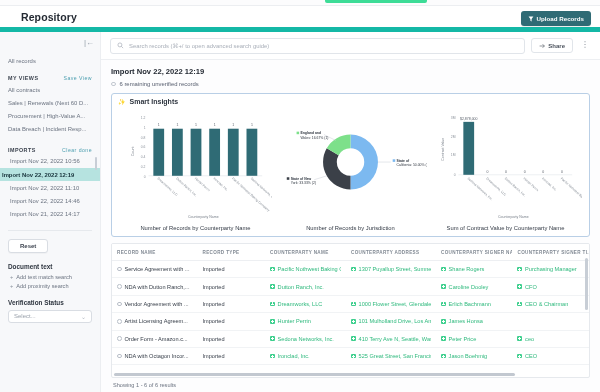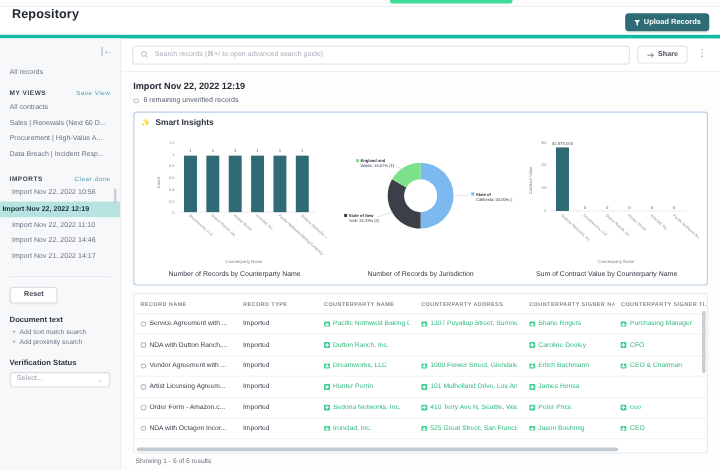--- a/index.html
+++ b/index.html
@@ -16,22 +16,22 @@
     height: 6px; width: 100%; background: #fcfcfd;
     border-bottom: 1px solid #eceef1; position: relative;
   }
   .tab-indicator {
     position: absolute; left: 325px; top: 0px; width: 102px; height: 3px;
     background: #3ddc97; border-radius: 0 0 2px 2px;
   }
 
   
   .pagehead {
-    height: 26px; background: #ffffff; display: flex; align-items: flex-start;
-    padding: 0 10px; border-bottom: 3px solid #14b8a6; position: relative;
+    height: 26px; background: #ffffff; display: flex; align-items: center;
+    padding: 0 21px; border-bottom: 5px solid #14b8a6; position: relative;
   }
   .page-title { font-size: 10.5px; font-weight: 700; color: #242a33; letter-spacing: .1px; }
   .upload-btn {
     position: absolute; right: 9px; top: 5px;
     background: #2f6b75; color: #fff; border-radius: 3px;
     font-size: 6.2px; font-weight: 600; padding: 4px 7px;
     display: flex; align-items: center; gap: 3px; cursor: pointer;
     box-shadow: 0 1px 1px rgba(0,0,0,.08);
   }
   .upload-btn svg { width: 6px; height: 6px; }

